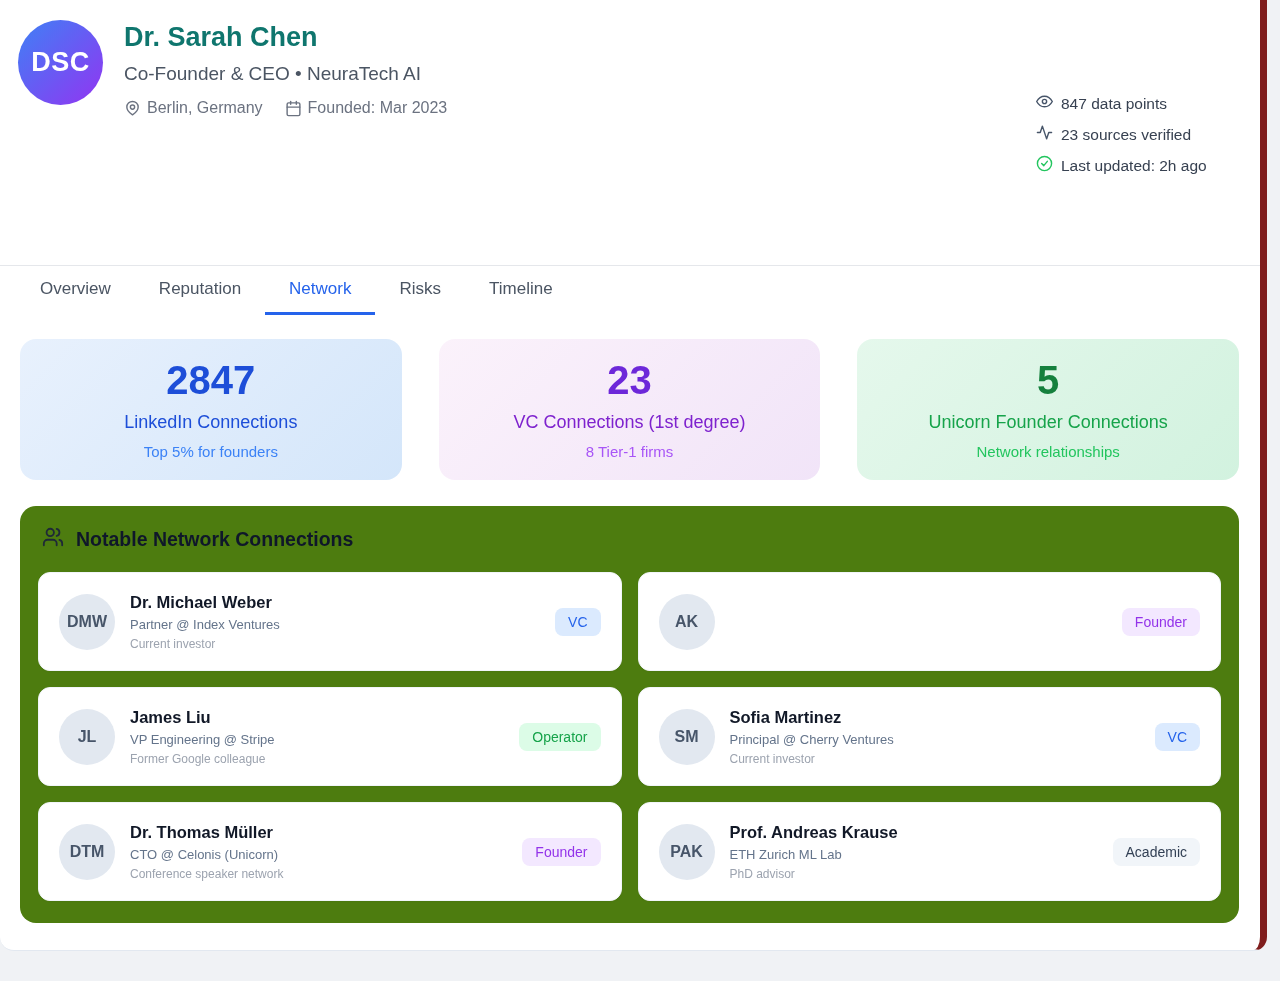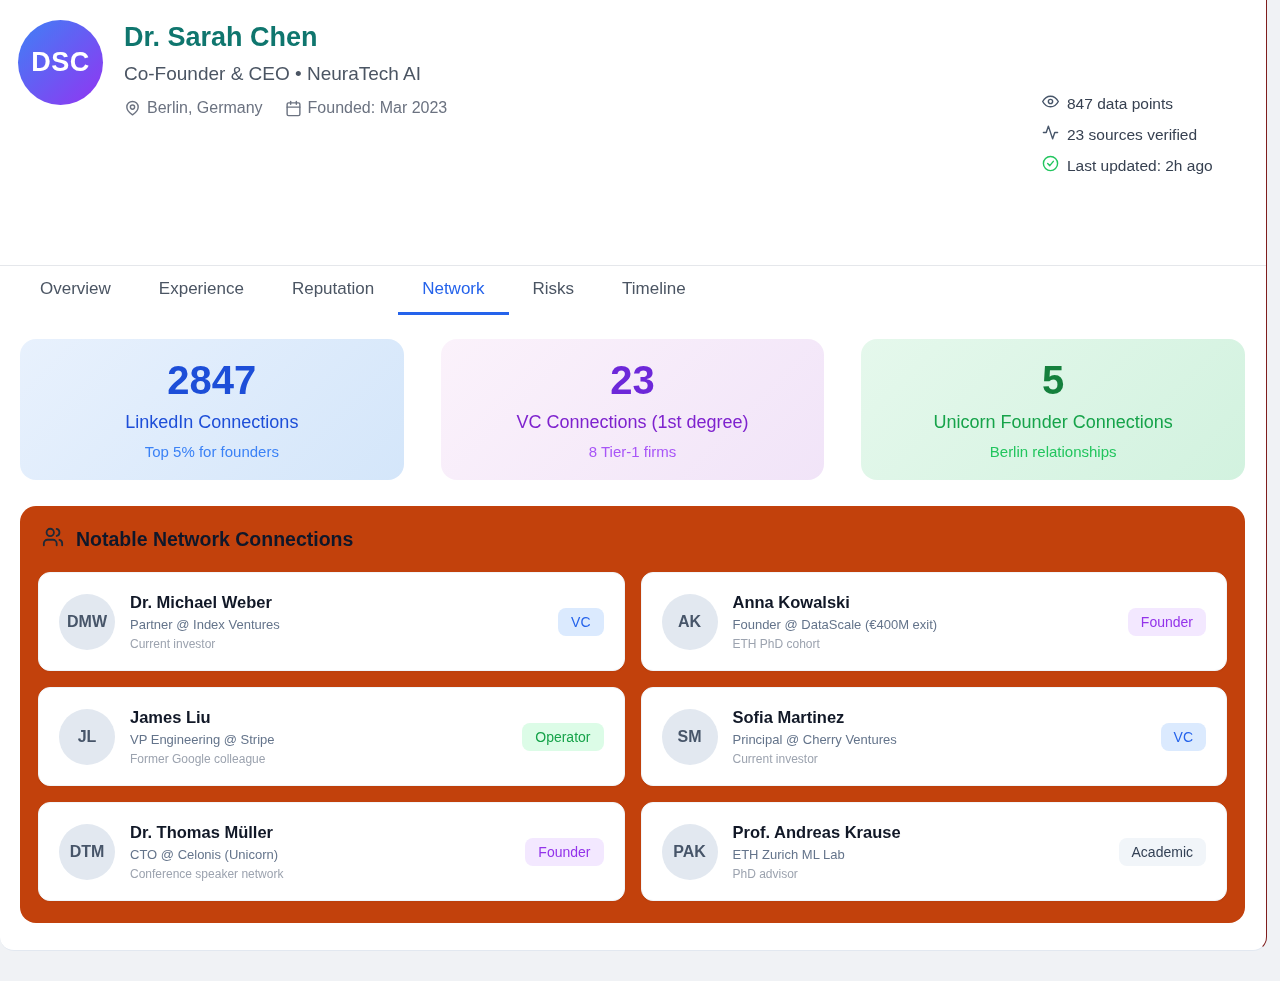--- a/index.html
+++ b/index.html
@@ -1,21 +1,21 @@
 <!DOCTYPE html>
 <html><head>
 <meta charset="utf-8">
 <style>
   * { margin:0; padding:0; box-sizing:border-box; }
   html,body { width:1280px; height:981px; overflow:hidden; }
   body { background:#f0f2f5; font-family:"Liberation Sans", sans-serif; color:#111827; }
 
   .app-card {
     width:1267px; height:951px; background:#ffffff;
-    border-right:1px solid #7f1d1d; border-bottom:1px solid #e2e8f0;
+    border-right:7px solid #7f1d1d; border-bottom:1px solid #e2e8f0;
     border-radius:0 0 14px 14px; overflow:hidden;
   }
 
   
   .header { display:flex; align-items:flex-start; height:265px; padding:20px 24px 0 18px; }
   .identity { flex:1; display:flex; gap:21px; }
   .avatar-xl {
     width:85px; height:85px; border-radius:50%; flex:0 0 85px;
     background:linear-gradient(135deg,#4779f5 10%,#8a3cf2 90%);
     color:#fff; font-size:27px; font-weight:700;
@@ -70,21 +70,21 @@
   .theme-purple { background:linear-gradient(135deg,#fbf2fb 0%,#f1e4f8 100%); }
   .theme-purple .metric-value { color:#6d28d9; }
   .theme-purple .metric-label { color:#7e22ce; }
   .theme-purple .metric-sub { color:#a855f7; }
   .theme-green { background:linear-gradient(135deg,#e5f8ec 0%,#d2f2df 100%); }
   .theme-green .metric-value { color:#15803d; }
   .theme-green .metric-label { color:#16a34a; }
   .theme-green .metric-sub { color:#22c55e; }
 
   
-  .panel { margin-top:26px; background:#c2410c; border-radius:16px; padding:20px 18px 22px 18px; }
+  .panel { margin-top:26px; background:#4d7c0f; border-radius:16px; padding:20px 18px 22px 18px; }
   .panel-title-row { display:flex; align-items:center; gap:12px; padding-left:4px; }
   .panel-title { font-size:19.5px; font-weight:700; color:#0f172a; }
   .conn-grid { display:grid; grid-template-columns:1fr 1fr; gap:16px; margin-top:20px; }
   .conn-card {
     background:#ffffff; border-radius:12px; padding:16px 20px; min-height:99px;
     display:flex; align-items:center; border:1px solid #f1f5f9;
     box-shadow:0 1px 2px rgba(15,23,42,.04);
   }
   .avatar-sm {
     width:56px; height:56px; border-radius:50%; flex:0 0 56px; background:#e2e8f0;
@@ -163,21 +163,20 @@
               <polyline points="8 12 11 15 16 9"></polyline>
             </svg>
         </span>
         <span>Last updated: 2h ago</span>
       </div>
     </div>
   </div>
 
   <div class="tabbar">
     <button class="tab">Overview</button>
-    <button class="tab">Experience</button>
     <button class="tab">Reputation</button>
     <button class="tab active">Network</button>
     <button class="tab">Risks</button>
     <button class="tab">Timeline</button>
   </div>
 
   <div class="content">
 
     <div class="metric-grid">
       <div class="metric-card theme-blue">
@@ -186,21 +185,21 @@
         <div class="metric-sub">Top 5% for founders</div>
       </div>
       <div class="metric-card theme-purple">
         <div class="metric-value">23</div>
         <div class="metric-label">VC Connections (1st degree)</div>
         <div class="metric-sub">8 Tier-1 firms</div>
       </div>
       <div class="metric-card theme-green">
         <div class="metric-value">5</div>
         <div class="metric-label">Unicorn Founder Connections</div>
-        <div class="metric-sub">Berlin relationships</div>
+        <div class="metric-sub">Network relationships</div>
       </div>
     </div>
 
     <div class="panel">
       <div class="panel-title-row">
         <span>
           <svg width="22" height="22" viewBox="0 0 24 24" fill="none" stroke="#1f2937" stroke-width="2" stroke-linecap="round" stroke-linejoin="round">
               <path d="M16 21v-2a4 4 0 0 0-4-4H6a4 4 0 0 0-4 4v2"></path>
               <circle cx="9" cy="7" r="4"></circle>
               <path d="M22 21v-2a4 4 0 0 0-3-3.87"></path>
@@ -217,25 +216,20 @@
           <div class="conn-text">
             <div class="conn-name">Dr. Michael Weber</div>
             <div class="conn-title">Partner @ Index Ventures</div>
             <div class="conn-rel">Current investor</div>
           </div>
           <div class="badge badge-vc">VC</div>
         </div>
 
         <div class="conn-card">
           <div class="avatar-sm">AK</div>
-          <div class="conn-text">
-            <div class="conn-name">Anna Kowalski</div>
-            <div class="conn-title">Founder @ DataScale (€400M exit)</div>
-            <div class="conn-rel">ETH PhD cohort</div>
-          </div>
           <div class="badge badge-founder">Founder</div>
         </div>
 
         <div class="conn-card">
           <div class="avatar-sm">JL</div>
           <div class="conn-text">
             <div class="conn-name">James Liu</div>
             <div class="conn-title">VP Engineering @ Stripe</div>
             <div class="conn-rel">Former Google colleague</div>
           </div>

